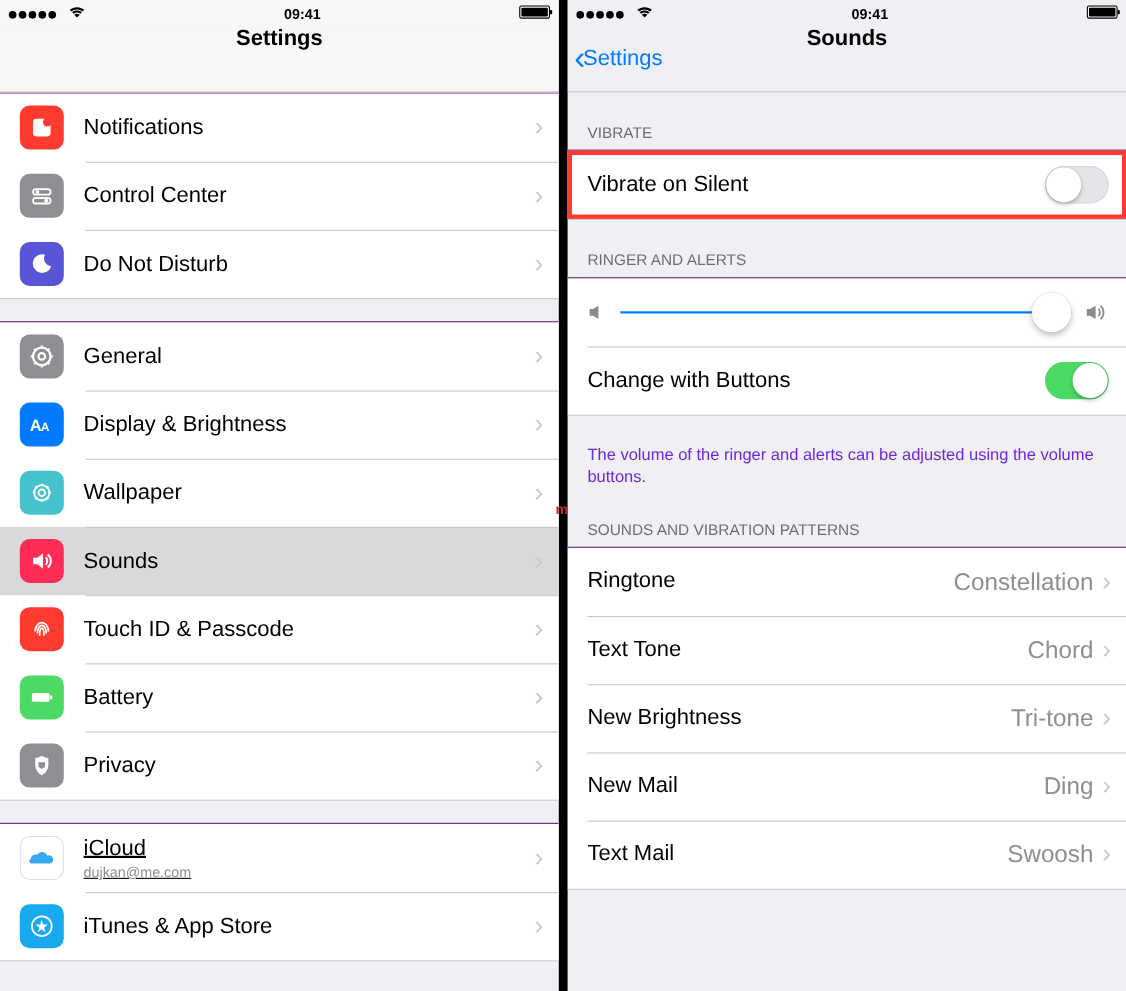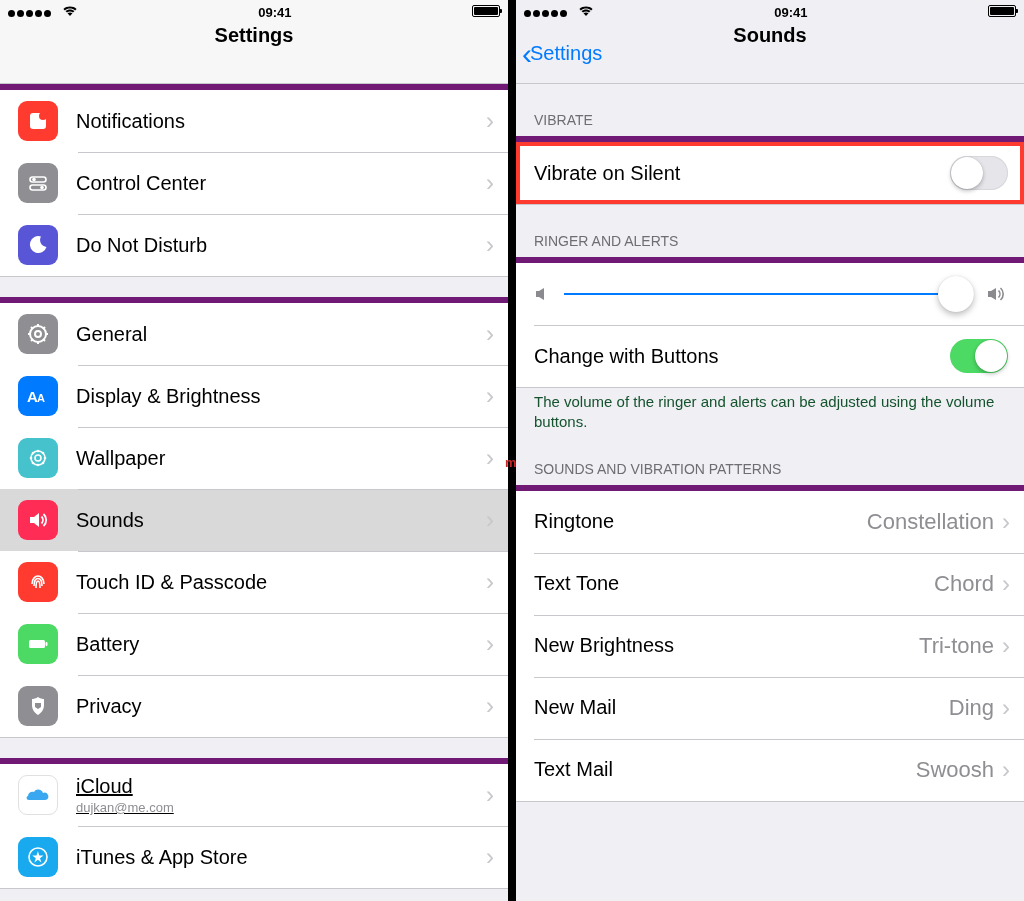--- a/index.html
+++ b/index.html
@@ -15,39 +15,39 @@
   .battery{width:28px;height:12px;border:1px solid #000;border-radius:2px;position:relative;display:inline-block;}
   .battery::after{content:"";position:absolute;right:-3px;top:3px;width:2px;height:4px;background:#000;border-radius:0 1px 1px 0;}
   .battery::before{content:"";position:absolute;left:1px;top:1px;bottom:1px;right:1px;background:#000;border-radius:1px;}
   
   .nav{height:60px;background:#f7f7f7;border-bottom:1px solid #c8c7cc;display:flex;align-items:flex-start;justify-content:center;position:relative;}
   .nav.s2{background:#efeff4;border-bottom:1px solid #c8c7cc;}
   .nav-title{font-size:20px;font-weight:600;}
   .nav-back{position:absolute;left:6px;top:0;bottom:0;display:flex;align-items:center;color:#007aff;font-size:20px;}
   .nav-back .chev{font-size:30px;font-weight:300;line-height:1;margin-right:-2px;}
   
-  .group{margin-top:20px;background:#fff;border-top:6px solid #701a75;border-bottom:1px solid #c8c7cc;}
+  .group{margin-top:20px;background:#fff;border-top:1px solid #701a75;border-bottom:1px solid #c8c7cc;}
   .group.flush-top{margin-top:0;}
   .row{display:flex;align-items:center;height:62px;padding:0 0 0 18px;position:relative;}
   .row + .row::before{content:"";position:absolute;left:78px;right:0;top:0;height:1px;background:#c8c7cc;}
   .row.noicon + .row.noicon::before{left:18px;}
   .row .icon{width:40px;height:40px;border-radius:9px;margin-right:18px;display:flex;align-items:center;justify-content:center;color:#fff;font-size:22px;flex:none;}
   .row .label{font-size:20px;flex:none;}
   .row .spacer{flex:1;}
   .row .detail{color:#8e8e93;font-size:22px;margin-right:8px;}
   .row .disclosure{color:#c7c7cc;font-size:24px;margin-right:14px;}
   .row .sub{font-size:13px;color:#8e8e93;margin-top:2px;}
   .row .stack{display:flex;flex-direction:column;justify-content:flex-start;text-decoration:underline;}
   .row.selected{background:#d9d9d9;}
   .row.noicon{padding-left:18px;}
   .row.noicon .label{}
   .row.highlight{outline:4px solid #ff3b2f;outline-offset:-4px;}
   
   .section-header{font-size:14px;color:#6d6d72;padding:28px 18px 8px;text-transform:uppercase;letter-spacing:0;}
-  .section-footer{font-size:15px;color:#14532d;padding:4px 18px 0;line-height:1.35;}
+  .section-footer{font-size:15px;color:#6d28d9;padding:26px 18px 0;line-height:1.35;}
   
   .toggle{width:58px;height:34px;border-radius:17px;background:#e5e5ea;position:relative;margin-right:16px;box-shadow:inset 0 0 0 1px #d7d7dc;}
   .toggle .knob{width:32px;height:32px;background:#fff;border-radius:50%;position:absolute;top:1px;left:1px;box-shadow:0 2px 4px rgba(0,0,0,.25),0 0 1px rgba(0,0,0,.2);transition:none;}
   .toggle.on{background:#4cd964;box-shadow:none;}
   .toggle.on .knob{left:25px;}
   
   .slider-row{height:62px;display:flex;align-items:center;padding:0 16px;}
   .slider-row .sp-icon{color:#8a8a8f;font-size:20px;flex:none;}
   .slider-track{flex:1;height:2px;background:#007aff;margin:0 12px;position:relative;}
   .slider-track::after{content:"";position:absolute;right:-20px;top:-17px;width:36px;height:36px;border-radius:50%;background:#fff;box-shadow:0 3px 6px rgba(0,0,0,.25),0 0 1px rgba(0,0,0,.2);}

